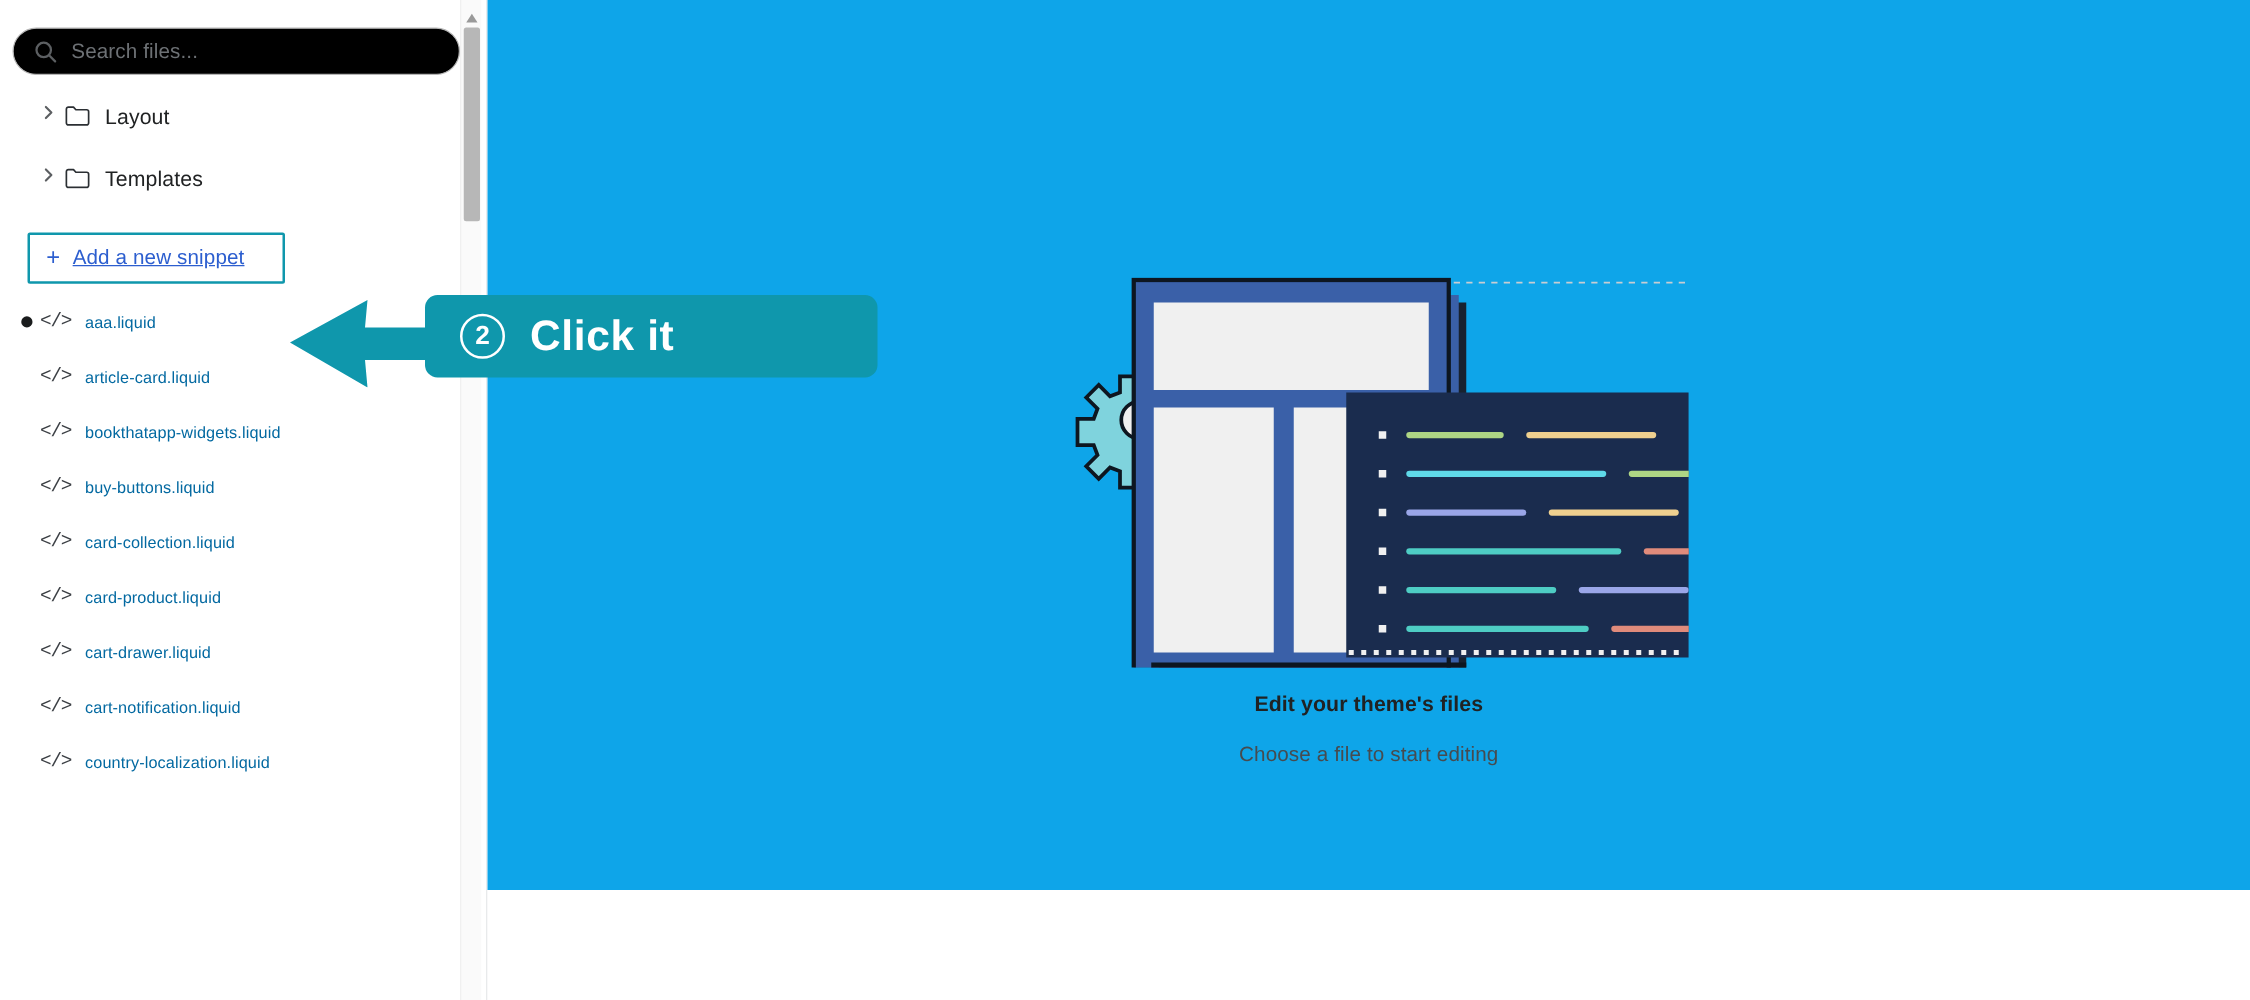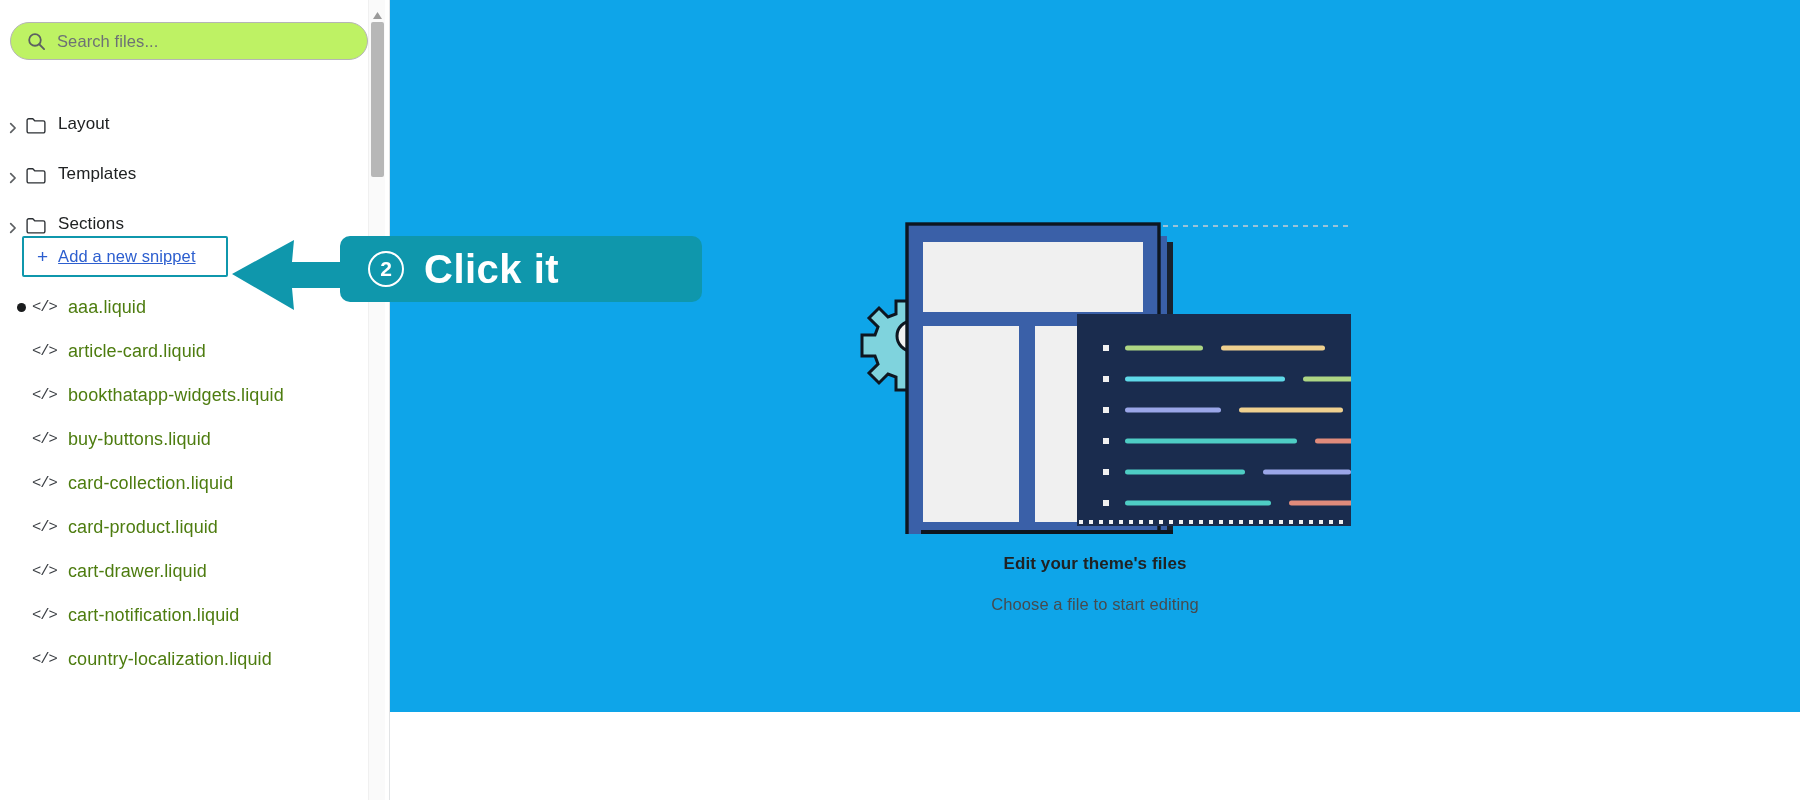--- a/index.html
+++ b/index.html
@@ -32,37 +32,37 @@
     padding: 22px 22px 0 10px;
   }
   .search-box {
     display: flex;
     align-items: center;
     gap: 11px;
     height: 38px;
     border: 1px solid #b5b5b5;
     border-radius: 19px;
     padding: 0 16px;
-    background: #bef264;
+    background: #000000;
   }
   .search-box .ph {
     color: #6d7175;
     font-size: 16.5px;
     letter-spacing: .1px;
   }
   .search-icon svg { display: block; }
 
   .tree {
     margin-top: 24px;
   }
   .tree-row {
     display: flex;
-    align-items: flex-end;
+    align-items: flex-start;
     height: 50px;
-    padding-left: 0;
+    padding-left: 26px;
     gap: 0;
     cursor: pointer;
   }
   .caret {
     width: 26px;
     display: flex;
     align-items: center;
     justify-content: center;
     flex: none;
     color: #5c5f62;
@@ -133,22 +133,22 @@
   }
   .code-icon {
     width: 36px;
     flex: none;
     font-family: "Liberation Mono", monospace;
     font-size: 15.5px;
     color: #3b3f44;
     letter-spacing: -1px;
   }
   .file-name {
-    font-size: 18px;
-    color: #4d7c0f;
+    font-size: 13px;
+    color: #0369a1;
     letter-spacing: .1px;
   }
 
   
   .sb-track {
     position: absolute;
     top: 0; right: 5px;
     width: 17px; height: 800px;
     background: #fafafa;
     border-left: 1px solid #f0f0f0;
@@ -233,21 +233,21 @@
     font-size: 21px;
     font-weight: bold;
     display: flex;
     align-items: center;
     justify-content: center;
     flex: none;
     letter-spacing: 0;
   }
   .callout-text {
     color: #ffffff;
-    font-size: 40px;
+    font-size: 34px;
     font-weight: bold;
     letter-spacing: .5px;
   }
   .callout-arrow {
     position: absolute;
     left: 0; top: 0;
   }
 </style>
 </head>
 <body>
@@ -291,33 +291,20 @@
             </svg>
         </span>
         <span class="folder-icon">
           <svg width="20" height="17" viewBox="0 0 20 17">
             <path d="M1.1 3.3a1.6 1.6 0 0 1 1.6-1.6h4.1l1.9 2.1h8.6a1.6 1.6 0 0 1 1.6 1.6v8.9a1.6 1.6 0 0 1-1.6 1.6H2.7a1.6 1.6 0 0 1-1.6-1.6z" fill="none" stroke="#2b2f33" stroke-width="1.35" stroke-linejoin="round"></path>
           </svg>
         </span>
         <span class="tree-label">Templates</span>
       </div>
 
-      <div class="tree-row">
-        <span class="caret">
-          <svg width="12" height="12" viewBox="0 0 12 12">
-              <polyline points="3.7,1.6 8.1,6 3.7,10.4" fill="none" stroke="#5c5f62" stroke-width="1.7" stroke-linecap="round" stroke-linejoin="round"></polyline>
-            </svg>
-        </span>
-        <span class="folder-icon">
-          <svg width="20" height="17" viewBox="0 0 20 17">
-            <path d="M1.1 3.3a1.6 1.6 0 0 1 1.6-1.6h4.1l1.9 2.1h8.6a1.6 1.6 0 0 1 1.6 1.6v8.9a1.6 1.6 0 0 1-1.6 1.6H2.7a1.6 1.6 0 0 1-1.6-1.6z" fill="none" stroke="#2b2f33" stroke-width="1.35" stroke-linejoin="round"></path>
-          </svg>
-        </span>
-        <span class="tree-label">Sections</span>
-      </div>
 
     </div>
 
     <div class="add-snippet-wrap">
       <div class="add-snippet">
         <span class="plus">+</span>
         <span class="lbl">Add a new snippet</span>
       </div>
     </div>
 

